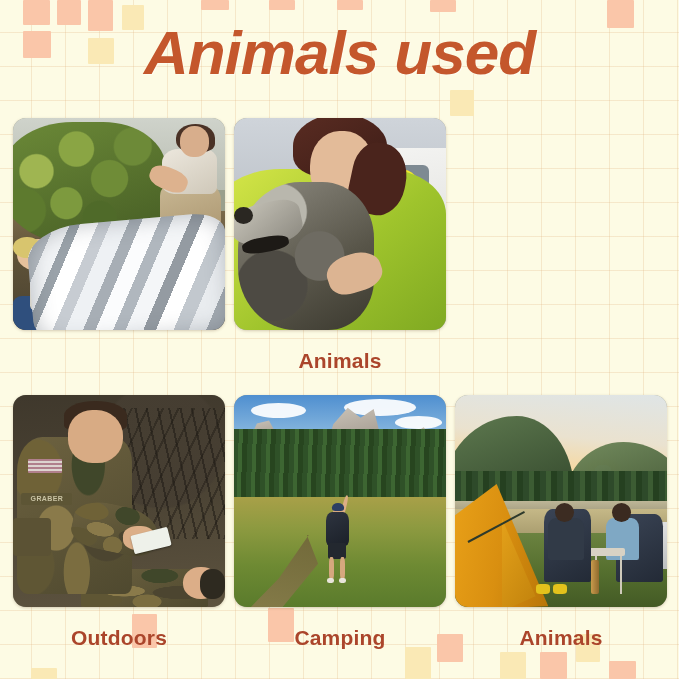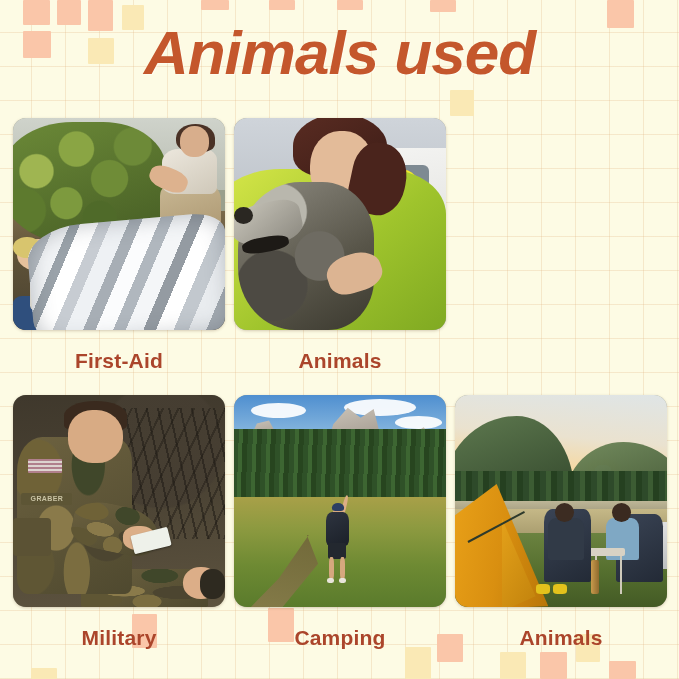--- a/index.html
+++ b/index.html
@@ -356,21 +356,20 @@
             <div class="fa-head"></div>
             <div class="fa-arm"></div>
           </div>
           <div class="fa-blue"></div>
           <div class="fa-red"></div>
           <div class="fa-victim-body"></div>
           <div class="fa-victim-head"></div>
           <div class="fa-victim-hair"></div>
           <div class="fa-foil"></div>
         </div>
-        <span class="cap">First-Aid</span>
       </div>
 
       <div class="cell">
         <div class="tile">
           <div class="an-sky"></div>
           <div class="an-van"></div>
           <div class="an-van-win"></div>
           <div class="an-logo"></div>
           <div class="an-stripe">
             <span>DIEREN</span>
@@ -405,21 +404,21 @@
           <div class="ml-flag"></div>
           <div class="ml-tape">
             <span>GRABER</span>
           </div>
           <div class="ml-hair"></div>
           <div class="ml-head"></div>
           <div class="ml-arm camo"></div>
           <div class="ml-hand"></div>
           <div class="ml-card"></div>
         </div>
-        <span class="cap">Military</span>
+        <span class="cap">Outdoors</span>
       </div>
 
       <div class="cell">
         <div class="tile">
           <div class="od-sky"></div>
           <div class="od-cloud" style="left:8%;top:4%;width:26%;height:7%;"></div>
           <div class="od-cloud" style="left:52%;top:2%;width:34%;height:8%;"></div>
           <div class="od-cloud" style="left:76%;top:10%;width:22%;height:6%;"></div>
           <div class="od-rock" style="left:2%;top:12%;width:22%;height:14%;clip-path:polygon(14% 100%,40% 10%,66% 0%,100% 100%);"></div>
           <div class="od-rock" style="left:38%;top:5%;width:34%;height:26%;clip-path:polygon(10% 100%,26% 34%,46% 4%,64% 22%,82% 6%,100% 100%);"></div>

